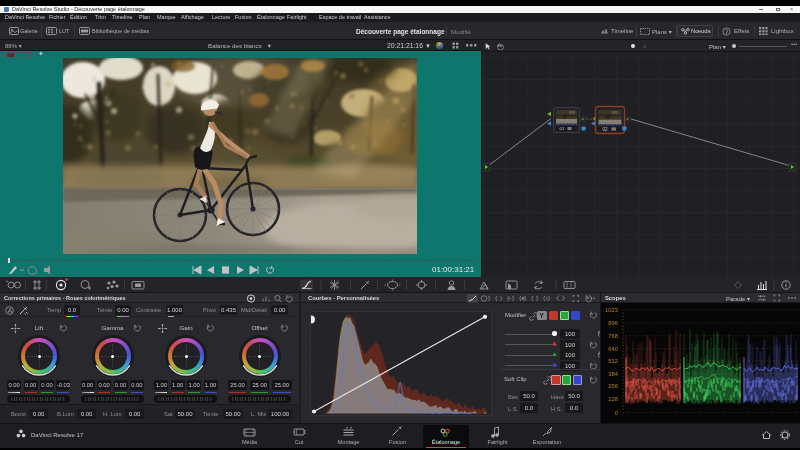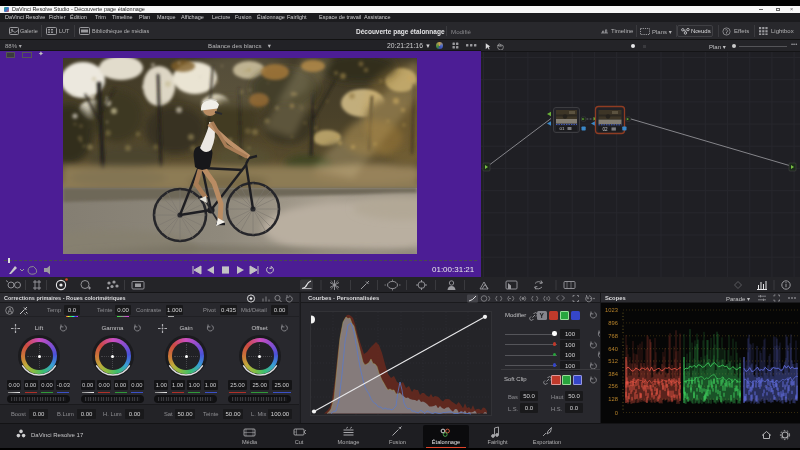--- a/index.html
+++ b/index.html
@@ -100,21 +100,21 @@
           <rect x="3.2" y="3.2" width="2.2" height="2.2"></rect>
           <rect x="6.4" y="3.2" width="2.2" height="2.2"></rect>
           <rect x="0" y="6.4" width="2.2" height="1.6"></rect>
           <rect x="3.2" y="6.4" width="2.2" height="1.6"></rect>
           <rect x="6.4" y="6.4" width="2.2" height="1.6"></rect>
         </g>
       </svg>
   <div class="abs" style="left:771px;top:6px;font-size:6px;color:#b4b4b6;">Lightbox</div>
 </div>
 
-<div class="abs" style="left:0;top:40px;width:481px;height:237px;background:#4c1d95;">
+<div class="abs" style="left:0;top:40px;width:481px;height:237px;background:#0f766e;">
 
   <div class="abs" style="left:0;top:0;width:481px;height:11px;background:#222226;border-bottom:1px solid #141416;">
     <div class="abs txt" style="left:5px;top:2px;font-size:6px;color:#a8a8aa;">88% ▾</div>
     <div class="abs txt" style="left:208px;top:2px;font-size:6.2px;color:#b8b8ba;">Balance des blancs ▾</div>
     <div class="abs txt" style="left:387px;top:2px;font-size:6.8px;color:#cfcfd1;">20:21:21:16 ▾</div>
     <div class="abs" style="left:436px;top:1.5px;width:7px;height:7px;border-radius:50%;background:conic-gradient(#c8a050,#4a6ac8 100deg,#3a4ab0 170deg,#3a8a40 230deg,#c8a050);"></div>
     <svg class="abs" style="left:452px;top:2px;" width="7" height="7" viewBox="0 0 7 7">
           <g fill="#9a9a9e">
             <rect x="0.5" y="0.5" width="2.4" height="2.4" rx="0.5"></rect>
             <rect x="4" y="0.5" width="2.4" height="2.4" rx="0.5"></rect>

